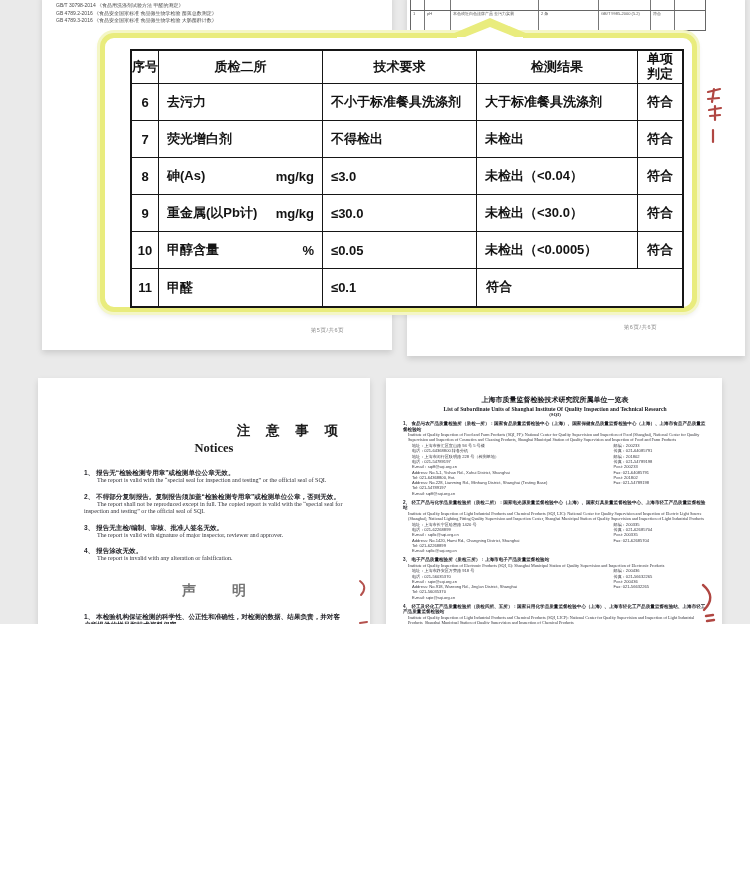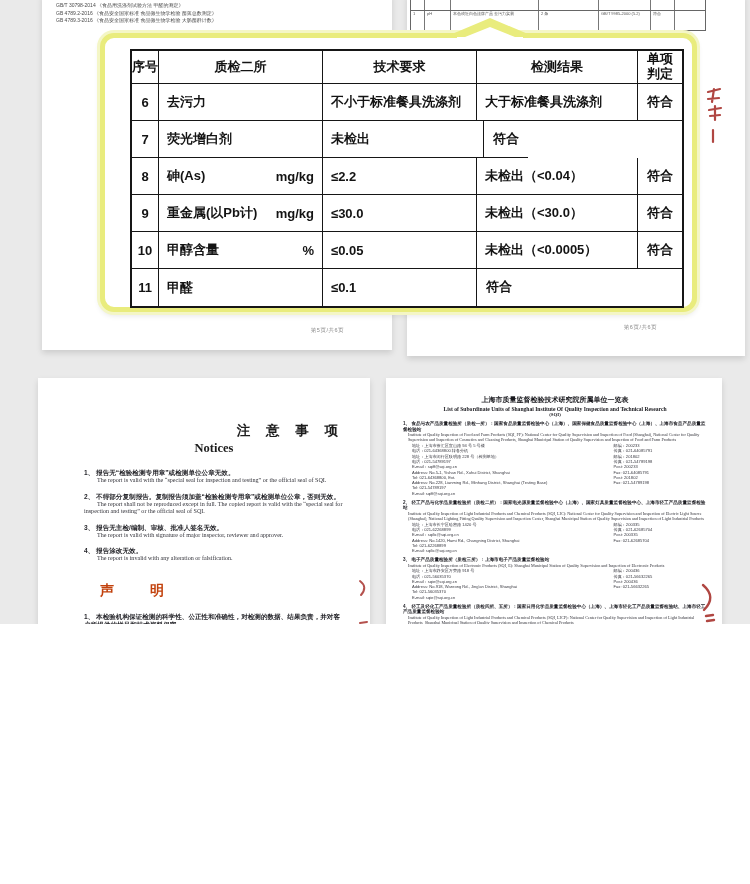--- a/index.html
+++ b/index.html
@@ -52,21 +52,21 @@
   #page-bot-left{left:38px;top:378px;width:332px;height:467px;}
   #page-bot-right{left:386px;top:378px;width:336px;height:467px;}
 
   .np-content{position:absolute;left:46px;right:26px;top:0;}
   .np-title-cn{margin-top:44px;text-align:right;font-size:13.5px;font-weight:700;letter-spacing:6px;color:#1c1c1c;}
   .np-title-en{margin-top:1px;text-align:center;font-size:12.5px;font-weight:700;font-family:"Liberation Serif",serif;color:#1c1c1c;}
   .np-items{margin-top:13px;}
   .note-item{margin-bottom:8px;}
   .note-cn{font-size:6.6px;line-height:8px;color:#26262b;font-weight:600;}
   .note-en{font-size:6.1px;line-height:7.6px;color:#33333a;font-family:"Liberation Serif",serif;text-indent:13px;}
-  .st-title-cn{margin-top:19px;font-size:14px;font-weight:700;letter-spacing:16px;text-indent:16px;color:#c2410c;}
+  .st-title-cn{margin-top:19px;text-align:center;font-size:14px;font-weight:700;letter-spacing:16px;text-indent:16px;color:#737373;}
 
   .up-content{position:absolute;left:17px;right:15px;top:0;}
   .up-title-cn{margin-top:17px;text-align:center;font-size:7px;font-weight:700;color:#17171c;}
   .up-title-en{margin-top:1px;text-align:center;font-size:5.6px;font-weight:700;font-family:"Liberation Serif",serif;color:#17171c;}
   .up-title-en2{text-align:center;font-size:4.8px;font-weight:700;font-family:"Liberation Serif",serif;color:#17171c;}
   .up-entries{margin-top:4px;}
   .u-entry{margin-bottom:3.5px;}
   .u-h{font-size:4.6px;line-height:5.6px;font-weight:700;color:#1e1e24;}
   .u-e{font-size:4.2px;line-height:5.2px;color:#33333a;font-family:"Liberation Serif",serif;margin-left:5px;}
   .u-contacts{display:flex;margin-left:9px;margin-top:.5px;}
@@ -141,30 +141,31 @@
           </div>
           <div class="mcell c-req">不小于标准餐具洗涤剂</div>
           <div class="mcell c-res">大于标准餐具洗涤剂</div>
           <div class="mcell c-ver">符合</div>
         </div>
         <div class="mrow mdata">
           <div class="mcell c-no">7</div>
           <div class="mcell c-item">
             <span>荧光增白剂</span>
           </div>
+          <div class="mcell c-req">不得检出</div>
           <div class="mcell c-res">未检出</div>
           <div class="mcell c-ver">符合</div>
         </div>
         <div class="mrow mdata">
           <div class="mcell c-no">8</div>
           <div class="mcell c-item">
             <span>砷(As)</span>
             <span>mg/kg</span>
           </div>
-          <div class="mcell c-req">≤2.2</div>
+          <div class="mcell c-req">≤3.0</div>
           <div class="mcell c-res">未检出（&lt;0.04）</div>
           <div class="mcell c-ver">符合</div>
         </div>
         <div class="mrow mdata">
           <div class="mcell c-no">9</div>
           <div class="mcell c-item">
             <span>重金属(以Pb计)</span>
             <span>mg/kg</span>
           </div>
           <div class="mcell c-req">≤30.0</div>

